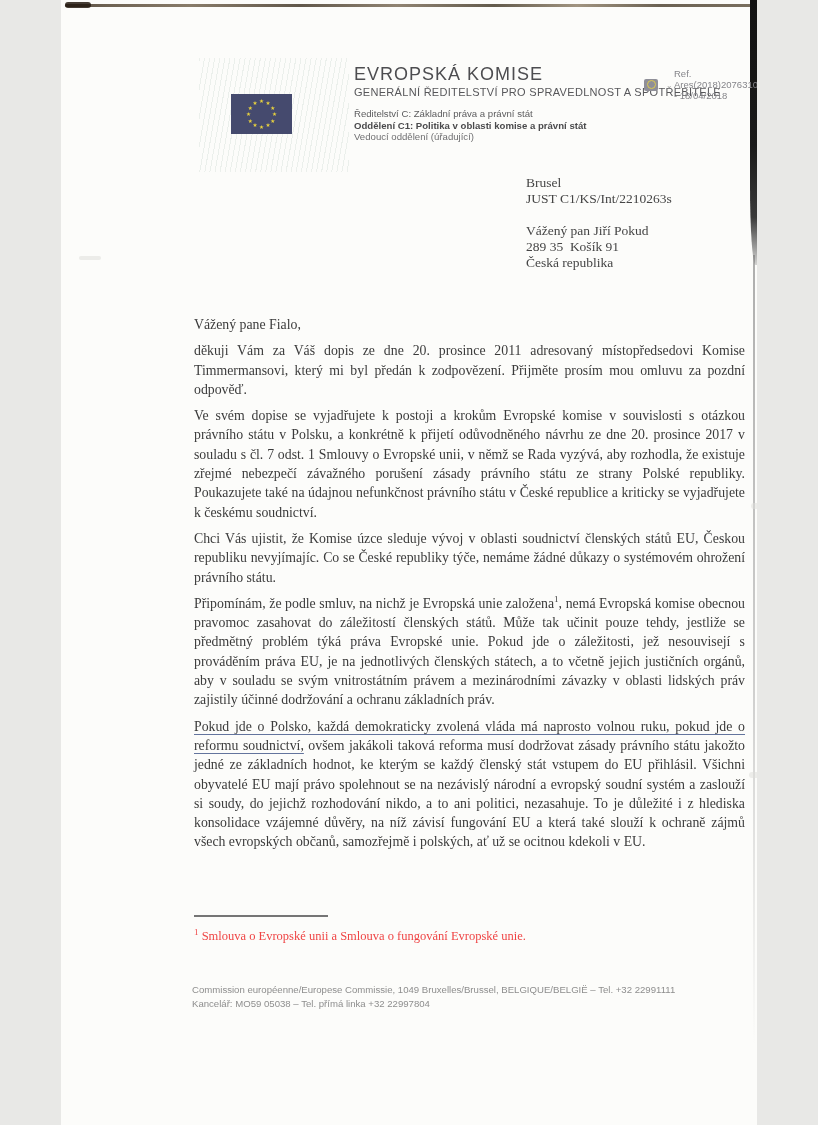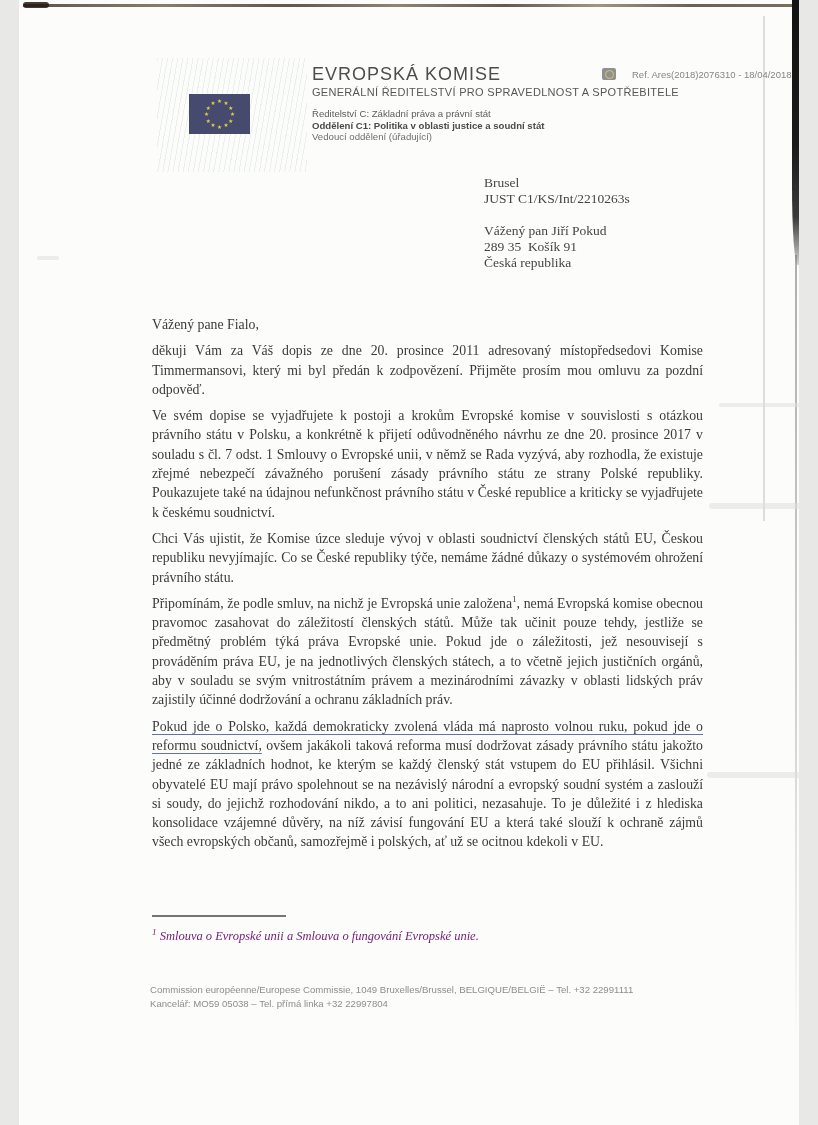--- a/index.html
+++ b/index.html
@@ -1,17 +1,17 @@
 <!DOCTYPE html>
 <html><head>
 <meta charset="utf-8">
 <style>
   html,body{margin:0;padding:0;background:#e8e8e6;}
   .page{
-    position:relative;width:780px;height:1125px;margin:0 auto;
+    position:relative;width:696px;height:1125px;margin:0 auto;
     background:#fcfcfa;overflow:hidden;
     font-family:"Liberation Serif","DejaVu Serif",serif;color:#3c3c3c;
   }
   
   .artifact{position:absolute;pointer-events:none;}
   .top-edge-line{top:4px;left:4px;right:0;height:3px;
     background:linear-gradient(90deg,#2c2115 0%,#4a3b28 6%,#6b5b45 18%,#3a2e1e 34%,#756550 48%,#3c3220 62%,#8a7a62 74%,#463a28 86%,#5a4c38 100%);
     opacity:.8;border-radius:2px;}
   .top-edge-blob{top:2px;left:4px;width:26px;height:6px;background:#241a10;border-radius:3px;opacity:.85;}
   .right-streak-dark{top:0;right:0;width:7px;height:265px;
@@ -48,21 +48,21 @@
   
   .letter{position:absolute;top:315px;left:133px;width:551px;
     font-size:13.8px;line-height:19.3px;color:#3b3b3b;}
   .letter p{margin:0 0 7px 0;text-align:justify;}
   .letter .salutation{text-align:left;}
   sup{font-size:9px;line-height:0;}
   .ink-underline{text-decoration:underline;text-decoration-color:rgba(72,92,140,.85);
     text-decoration-thickness:1.2px;text-underline-offset:3px;}
   
   .footnote-sep{position:absolute;top:915px;left:133px;width:134px;border-top:2px solid #757575;}
-  .footnote{position:absolute;top:929px;left:133px;width:560px;font-size:12.5px;color:#701a75;font-style:italic;}
+  .footnote{position:absolute;top:929px;left:133px;width:560px;font-size:12.5px;color:#ef4444;}
   
   .footer{position:absolute;top:983px;left:131px;width:600px;
     font-family:"Liberation Sans",sans-serif;font-size:9.6px;line-height:13.5px;color:#8e8e8e;}
 </style>
 </head>
 <body>
 
 <div class="page">
 
   <div class="artifact top-edge-line"></div>
@@ -93,21 +93,21 @@
       <text x="19.2" y="15.7">★</text>
       <text x="24" y="10.9">★</text>
     </g>
   </svg>
 
   <div class="org-title">EVROPSKÁ KOMISE</div>
   <div class="org-dg">GENERÁLNÍ ŘEDITELSTVÍ PRO SPRAVEDLNOST A SPOTŘEBITELE</div>
 
   <div class="header-unit">
     <div>Ředitelství C: Základní práva a právní stát</div>
-    <div class="bold">Oddělení C1: Politika v oblasti justice a soudní stát</div>
+    <div class="bold">Oddělení C1: Politika v oblasti komise a právní stát</div>
     <div class="muted">Vedoucí oddělení (úřadující)</div>
   </div>
 
   <div class="ref-block">
     <span class="ares-stamp">
         <span class="ring"></span>
       </span>
     <span>Ref. Ares(2018)2076310 - 18/04/2018</span>
   </div>
 

